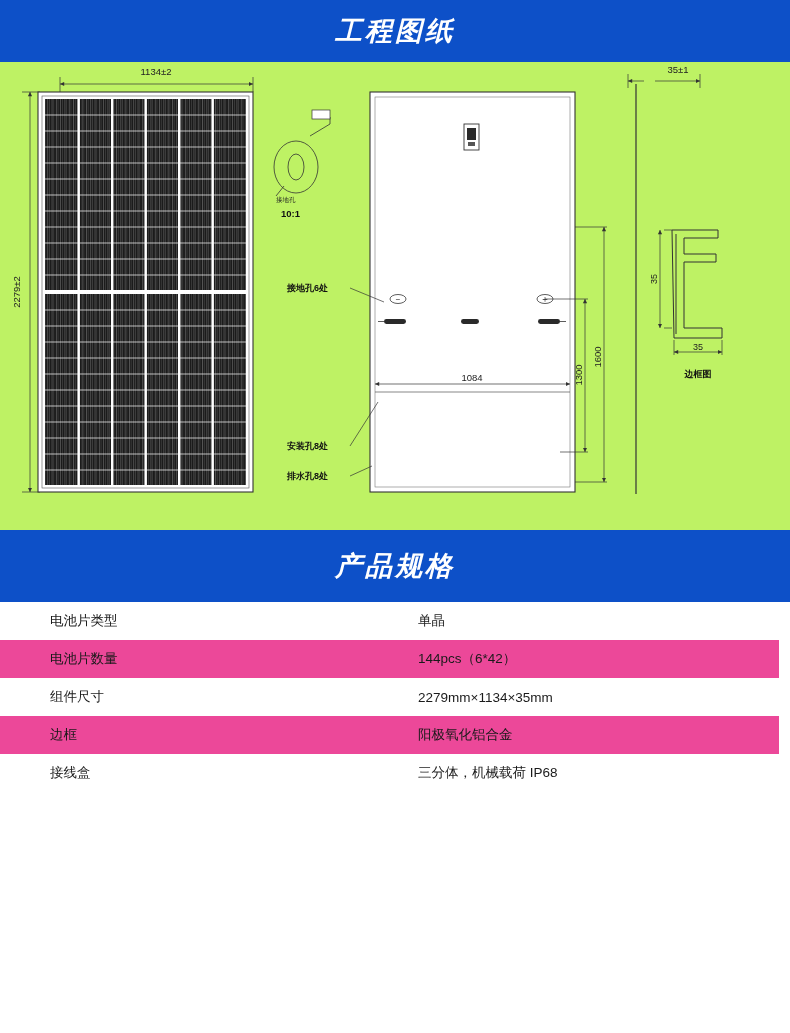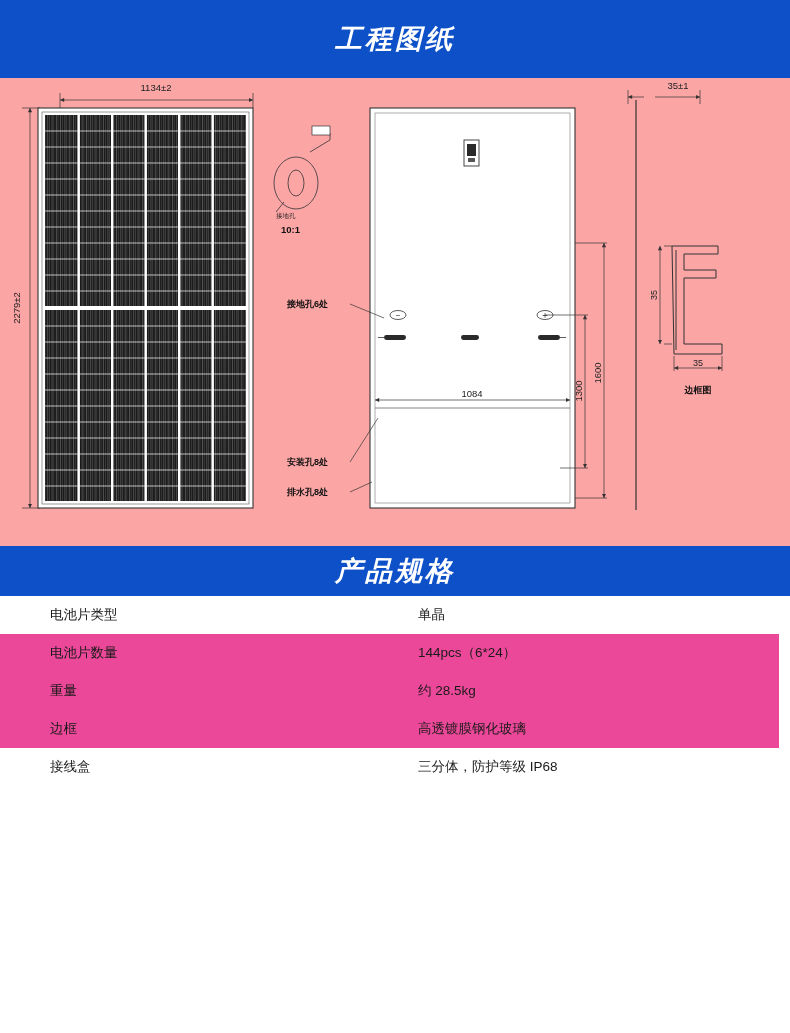--- a/index.html
+++ b/index.html
@@ -14,41 +14,41 @@
   }
   .page {
     width: 790px;
     position: relative;
     overflow: hidden;
   }
 
   
   .banner {
     background: #0d50c8;
-    height: 78px;
+    height: 62px;
     display: flex;
     align-items: center;
     justify-content: center;
   }
   .banner-title {
     color: #ffffff;
     font-size: 27px;
     font-weight: bold;
     font-style: italic;
     letter-spacing: 3px;
   }
   .banner.second {
-    height: 50px;
+    height: 72px;
   }
 
   
   .drawing {
     position: relative;
     height: 468px;
-    background: #fca5a5;
+    background: #bef264;
   }
   .drawing svg {
     display: block;
   }
 
   
   .spec-table {
     width: 779px;
     border-collapse: collapse;
   }
@@ -254,30 +254,30 @@
   </div>
 
   <table class="spec-table">
     <tbody>
       <tr>
         <td class="label">电池片类型</td>
         <td class="value">单晶</td>
       </tr>
       <tr class="alt">
         <td class="label">电池片数量</td>
-        <td class="value">144pcs（6*24）</td>
-      </tr>
-      <tr class="alt">
-        <td class="label">重量</td>
-        <td class="value">约 28.5kg</td>
+        <td class="value">144pcs（6*42）</td>
+      </tr>
+      <tr>
+        <td class="label">组件尺寸</td>
+        <td class="value">2279mm×1134×35mm</td>
       </tr>
       <tr class="alt">
         <td class="label">边框</td>
-        <td class="value">高透镀膜钢化玻璃</td>
+        <td class="value">阳极氧化铝合金</td>
       </tr>
       <tr>
         <td class="label">接线盒</td>
-        <td class="value">三分体，防护等级 IP68</td>
+        <td class="value">三分体，机械载荷 IP68</td>
       </tr>
     </tbody>
   </table>
 
 </div>
 
 </body></html>

